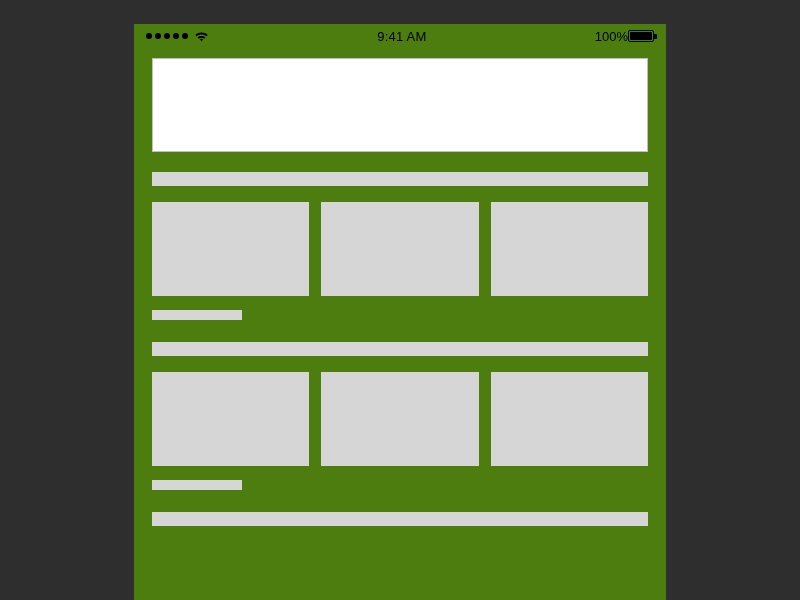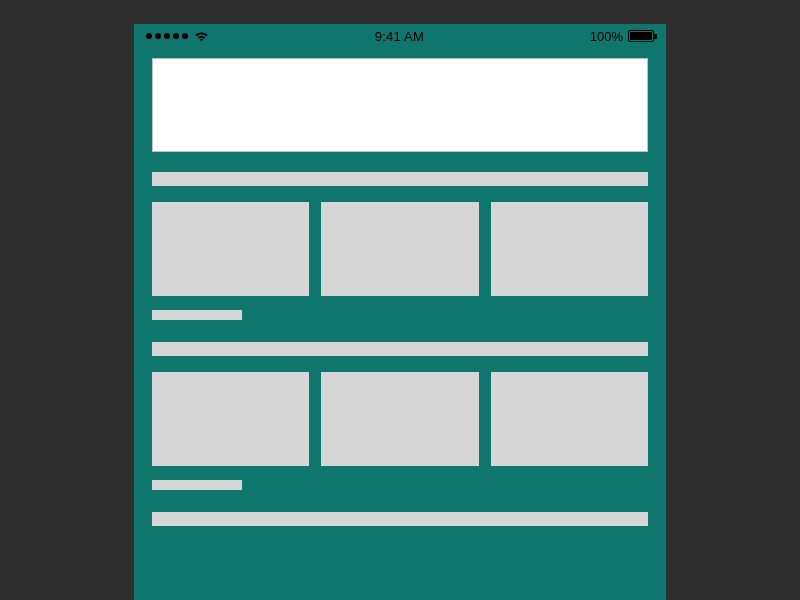--- a/index.html
+++ b/index.html
@@ -8,40 +8,40 @@
     background: #2e2e2e;
     font-family: -apple-system, "Helvetica Neue", Arial, sans-serif;
     display: flex;
     justify-content: center;
     align-items: flex-start;
   }
   .device {
     margin-top: 24px;
     width: 532px;
     height: 576px;
-    background: #0f766e;
+    background: #4d7c0f;
     overflow: hidden;
   }
   .status-bar {
     height: 24px;
     padding: 0 12px;
     display: flex;
     align-items: center;
     justify-content: space-between;
     font-size: 13px;
     color: #000;
   }
   .status-left { display: flex; align-items: center; gap: 6px; }
   .signal-dots { display: flex; gap: 3px; align-items: center; }
   .signal-dots span {
     width: 6px; height: 6px; border-radius: 50%; background: #000; display: inline-block;
   }
   .wifi-icon svg { display: block; }
   .status-center { font-weight: 500; letter-spacing: 0.2px; }
-  .status-right { display: flex; align-items: center; gap: 5px; font-weight: 400; }
+  .status-right { display: flex; align-items: center; font-weight: 400; }
   .battery {
     width: 26px; height: 12px; border: 1.2px solid #000; border-radius: 2px;
     position: relative; display: inline-block;
   }
   .battery::after {
     content: ""; position: absolute; right: -4px; top: 3px; width: 2.5px; height: 5px;
     background: #000; border-radius: 0 1px 1px 0;
   }
   .battery-fill { position: absolute; inset: 1px; background: #000; border-radius: 1px; }
 

